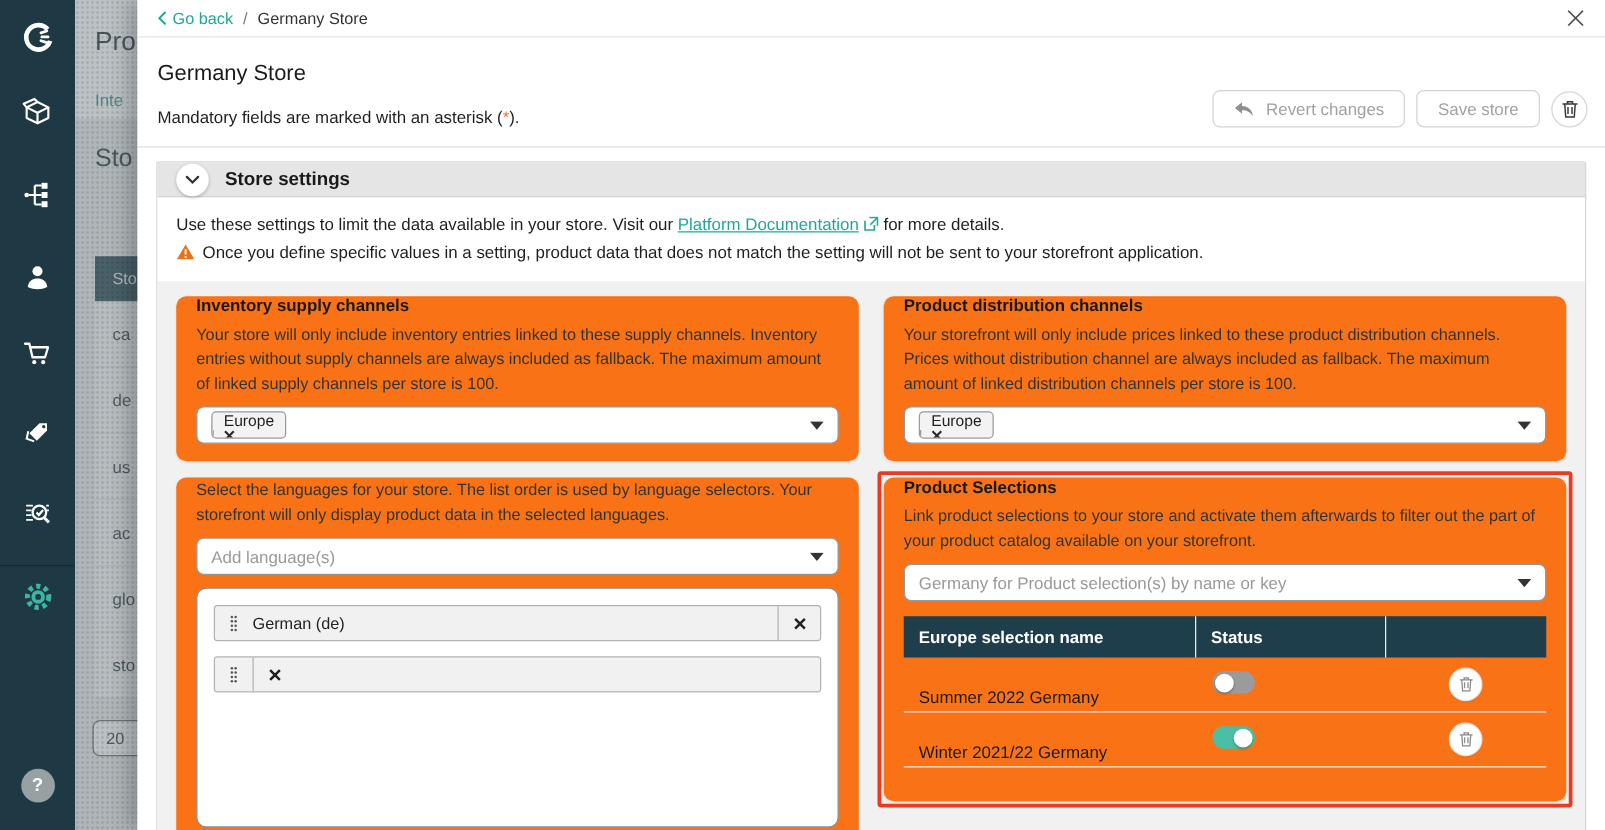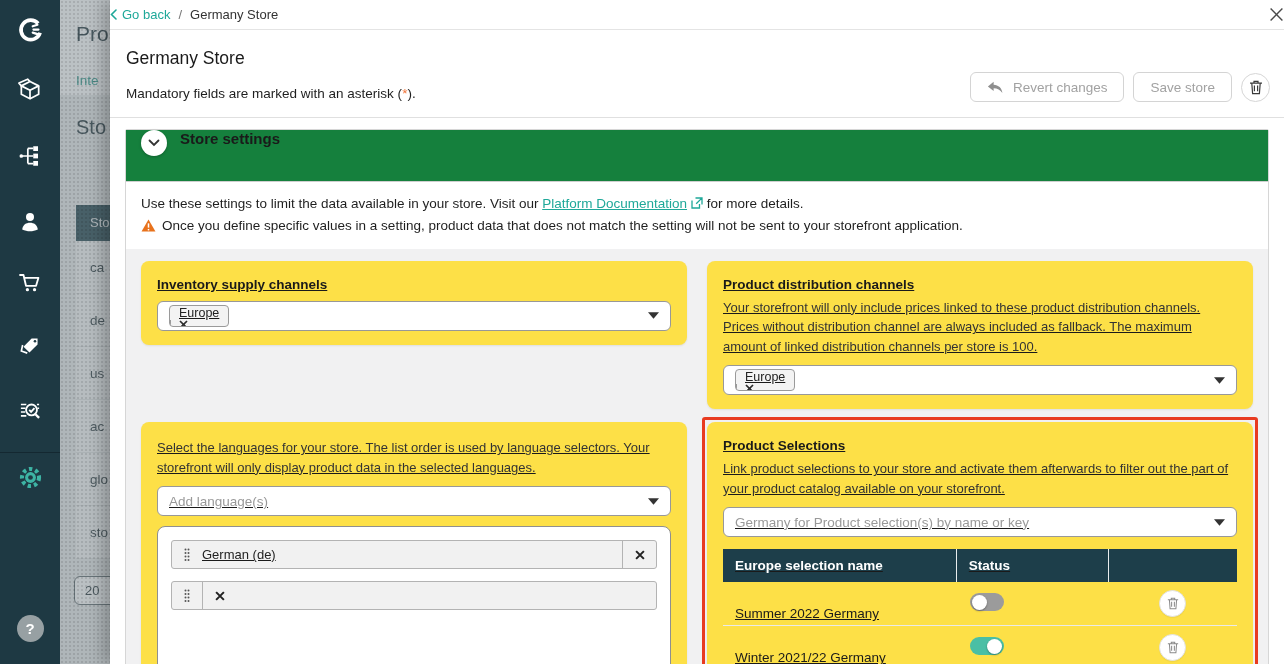--- a/index.html
+++ b/index.html
@@ -21,46 +21,46 @@
   .bp-tab { top: 73px; font-size: 13.5px; color: #2c9a8d; }
   .bp-heading { top: 116px; font-size: 20px; color: #24363d; }
   .bp-thead { position: absolute; left: 16px; top: 205px; width: 200px; height: 36px; background: #24454f; color: #e8eced; font-size: 13px; line-height: 36px; padding-left: 14px; }
   .bp-row { position: absolute; left: 16px; width: 200px; height: 53px; font-size: 13.5px; color: #2f3d42; line-height: 53px; padding-left: 14px; border-bottom: 1px solid rgba(0,0,0,0.08); background: rgba(255,255,255,0.55); }
   .bp-pagesize { position: absolute; left: 14px; top: 576px; width: 46px; height: 29px; border: 1px solid #5f6a6e; border-radius: 6px; background: rgba(255,255,255,0.9); font-size: 13px; line-height: 27px; padding-left: 10px; color: #2f3d42; }
   .bp-overlay { position: absolute; inset: 0; background: rgba(112,126,132,0.48); background-image: radial-gradient(rgba(0,0,0,0.10) 1px, transparent 1.2px); background-size: 4px 4px; }
 
   
   .panel { position: absolute; left: 110px; top: 0; width: 1174px; height: 664px; background: #fff; z-index: 20; box-shadow: -8px 0 14px rgba(0,0,0,0.22); }
 
-  .topbar { height: 30px; border-bottom: 1px solid #e4e4e4; display: flex; align-items: center; padding: 0 0; }
+  .topbar { height: 30px; border-bottom: 1px solid #e4e4e4; display: flex; align-items: center; padding: 0 16px; }
   .crumb-back { display: flex; align-items: center; gap: 5px; color: #1fa899; cursor: pointer; }
   .crumb-sep { color: #777; margin: 0 8px; }
   .crumb-cur { color: #333; }
   .topbar-close { margin-left: auto; cursor: pointer; display: flex; align-items: center; }
 
   .page-head { position: relative; padding: 18px 16px 16px; border-bottom: 1px solid #e0e0e0; }
   .page-title { font-size: 17.5px; font-weight: 500; color: #1a1a1a; }
   .page-sub { margin-top: 17px; font-size: 13.5px; color: #1f1f1f; }
   .asterisk { color: #f07136; }
   .head-actions { position: absolute; right: 14px; top: 42px; display: flex; align-items: center; gap: 9px; }
   .btn { height: 30px; border: 1px solid #d4d4d4; border-radius: 6px; background: #fff; color: #a2a2a2; font-size: 13.5px; display: inline-flex; align-items: center; gap: 9px; padding: 12px 16px; cursor: pointer; font-family: inherit; }
   .icon-btn-round { width: 29px; height: 29px; border-radius: 50%; border: 1px solid #d6d6d6; background: #fff; display: inline-flex; align-items: center; justify-content: center; cursor: pointer; color: #3a3a3a; }
 
   .section { margin: 11px 15px 0; border: 1px solid #d6d6d6; border-radius: 2px; background: #fff; }
-  .section-header { height: 52px; background: #15803d; border-bottom: 1px solid #cfcfcf; display: flex; padding: 0 15px; }
+  .section-header { height: 28px; background: #e5e5e5; border-bottom: 1px solid #cfcfcf; display: flex; align-items: center; padding: 0 15px; }
   .chev-circle { width: 26px; height: 26px; border-radius: 50%; background: #fff; box-shadow: 0 1px 3px rgba(0,0,0,0.25); display: flex; align-items: center; justify-content: center; cursor: pointer; }
   .section-title { margin-left: 13px; font-size: 15px; font-weight: bold; color: #1a1a1a; }
 
   .section-intro { padding: 12px 15px 10px; font-size: 13.5px; line-height: 1.55; color: #1f1f1f; background: #fff; }
   .doc-link { color: #1fa899; text-decoration: underline; cursor: pointer; }
   .ext-icon { display: inline-block; vertical-align: -1px; margin-left: 4px; color: #1fa899; }
   .warn-icon { display: inline-block; vertical-align: -2px; margin-right: 6px; }
 
   .cards { background: #f1f1f2; padding: 12px 15px 15px; display: grid; grid-template-columns: 1fr 1fr; gap: 13px 20px; align-items: start; }
-  .card { background: #fde047; border-radius: 8px; box-shadow: 0 1px 2px rgba(0,0,0,0.08); padding: 16px 16px 14px; text-decoration: underline; }
+  .card { background: #f97316; border-radius: 8px; box-shadow: 0 1px 2px rgba(0,0,0,0.08); padding: 0 16px 14px; }
   .card-title { font-size: 13.5px; font-weight: bold; margin-bottom: 6px; }
   .card-desc { font-size: 13px; color: #333; line-height: 1.5; }
 
   .select { margin-top: 9px; height: 30px; border: 1px solid #989898; border-radius: 6px; background: #fff; display: flex; align-items: center; padding: 0 11px; position: relative; cursor: pointer; }
   .select .caret { margin-left: auto; display: flex; }
   .placeholder { color: #999; font-size: 13.5px; }
 
   .tag { display: inline-flex; align-items: stretch; border: 1px solid #9a9a9a; border-radius: 4px; overflow: hidden; background: #f3f3f3; height: 22px; font-size: 12.5px; color: #222; flex-direction: column; }
   .tag-label { display: flex; align-items: center; padding: 0 9px; }
   .tag-x { display: flex; align-items: center; padding: 0 8px; border-left: 1px solid #9a9a9a; cursor: pointer; }
@@ -244,20 +244,21 @@
               <path d="M7 0.5 L13.5 11.5 H0.5 Z" fill="#e8721c"></path>
               <rect x="6.3" y="4" width="1.4" height="4" fill="#fff"></rect>
               <rect x="6.3" y="9.2" width="1.4" height="1.4" fill="#fff"></rect>
             </svg></span><span>Once you define specific values in a setting, product data that does not match the setting will not be sent to your storefront application.</span></p>
     </div>
 
     <div class="cards">
 
       <div class="card">
         <div class="card-title">Inventory supply channels</div>
+        <div class="card-desc">Your store will only include inventory entries linked to these supply channels. Inventory entries without supply channels are always included as fallback. The maximum amount of linked supply channels per store is 100.</div>
         <div class="select">
           <span class="tag">
             <span class="tag-label">Europe</span>
             <span class="tag-x">
                 <svg width="9" height="9" viewBox="0 0 9 9">
                   <path d="M1 1 L8 8 M8 1 L1 8" stroke="#2b2b2b" stroke-width="1.7"></path>
                 </svg>
               </span>
           </span>
           <span class="caret">

